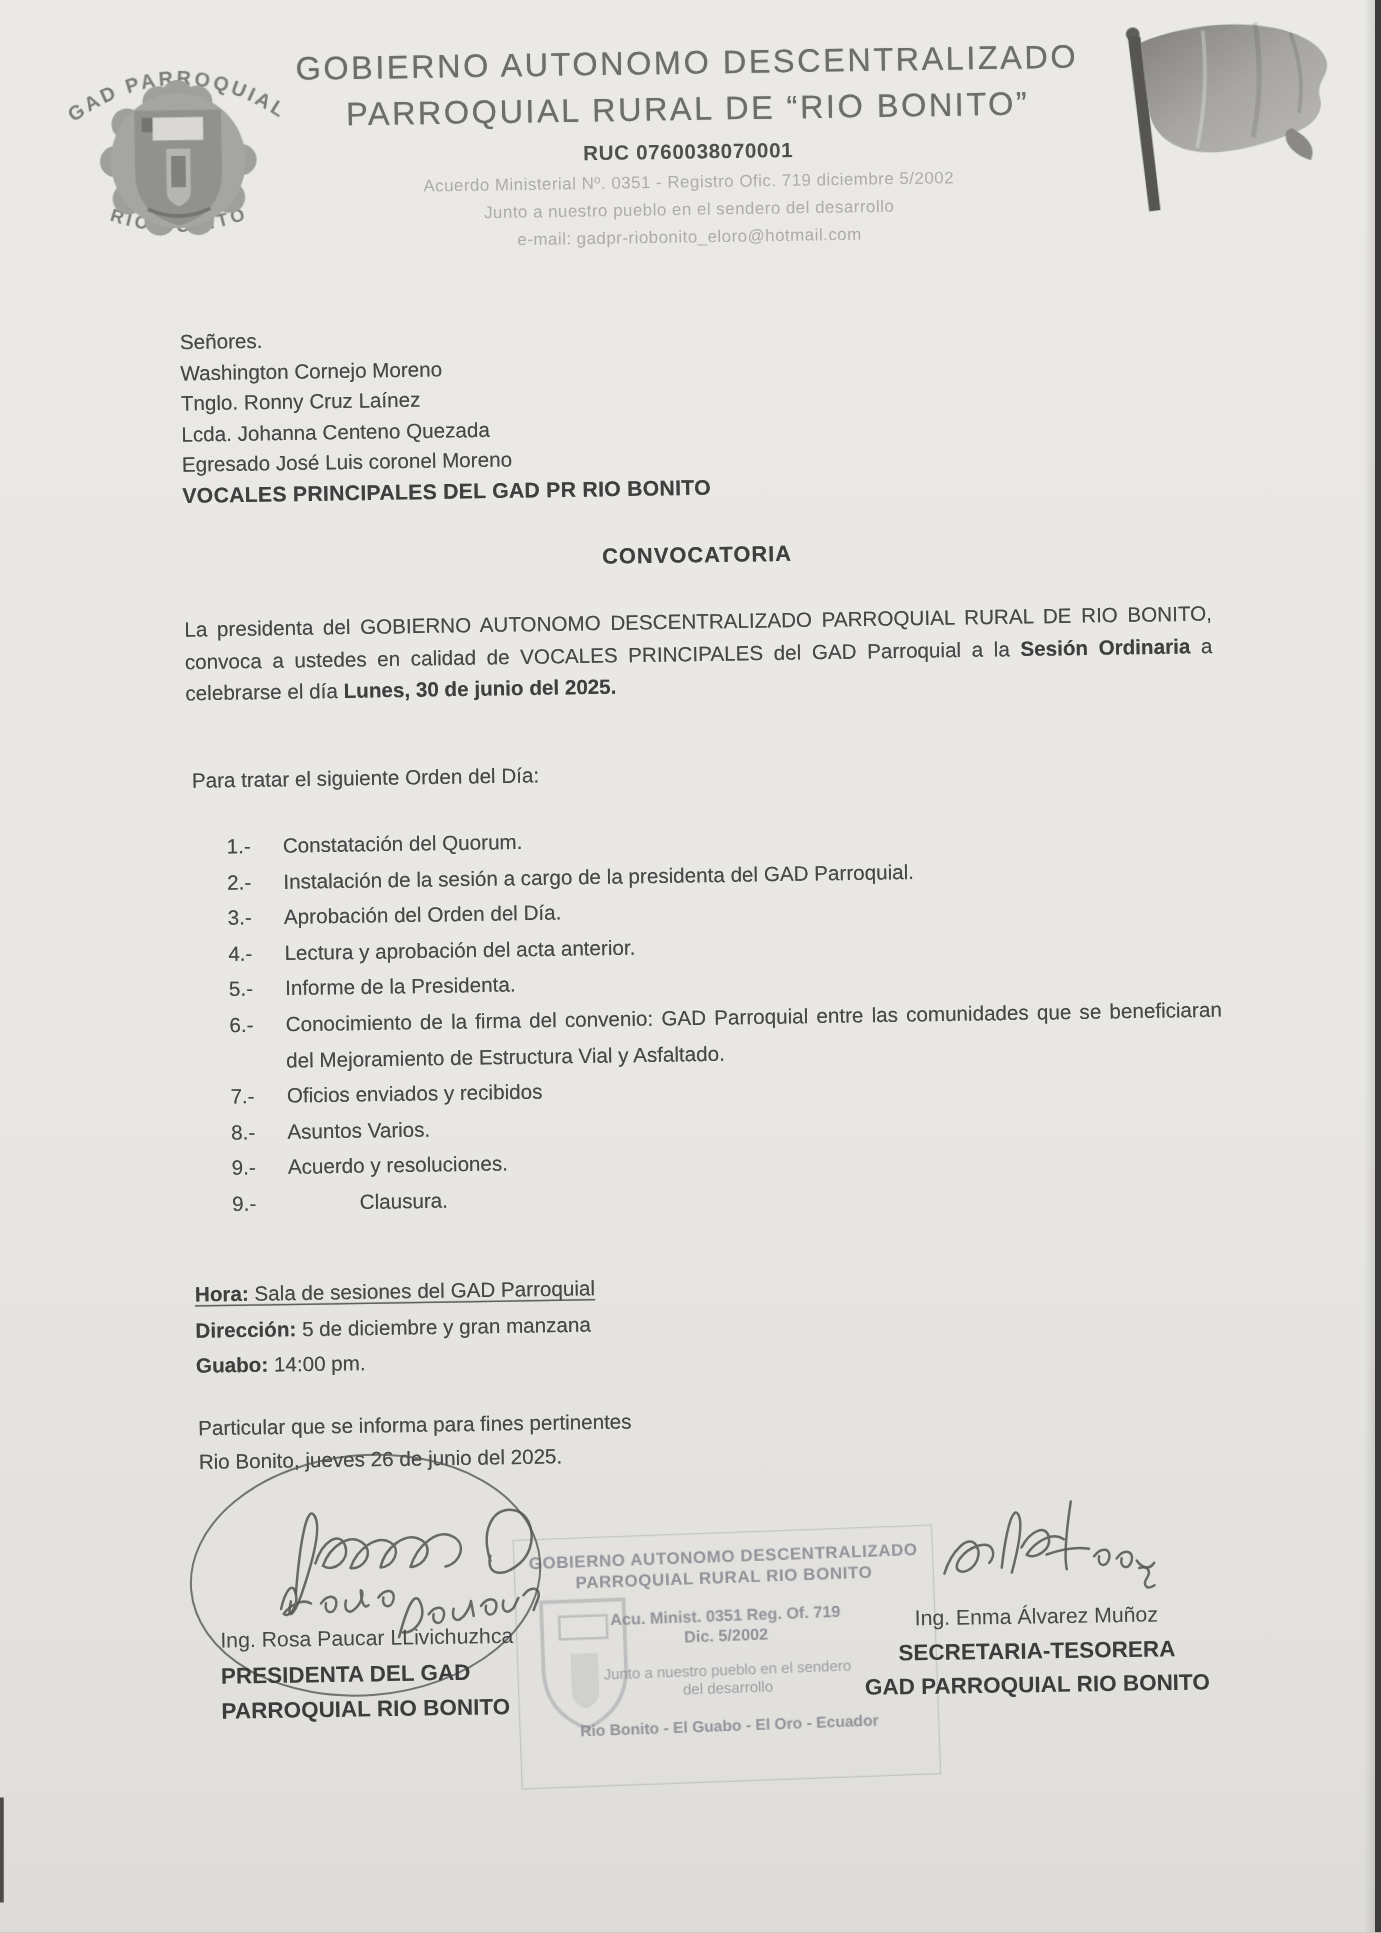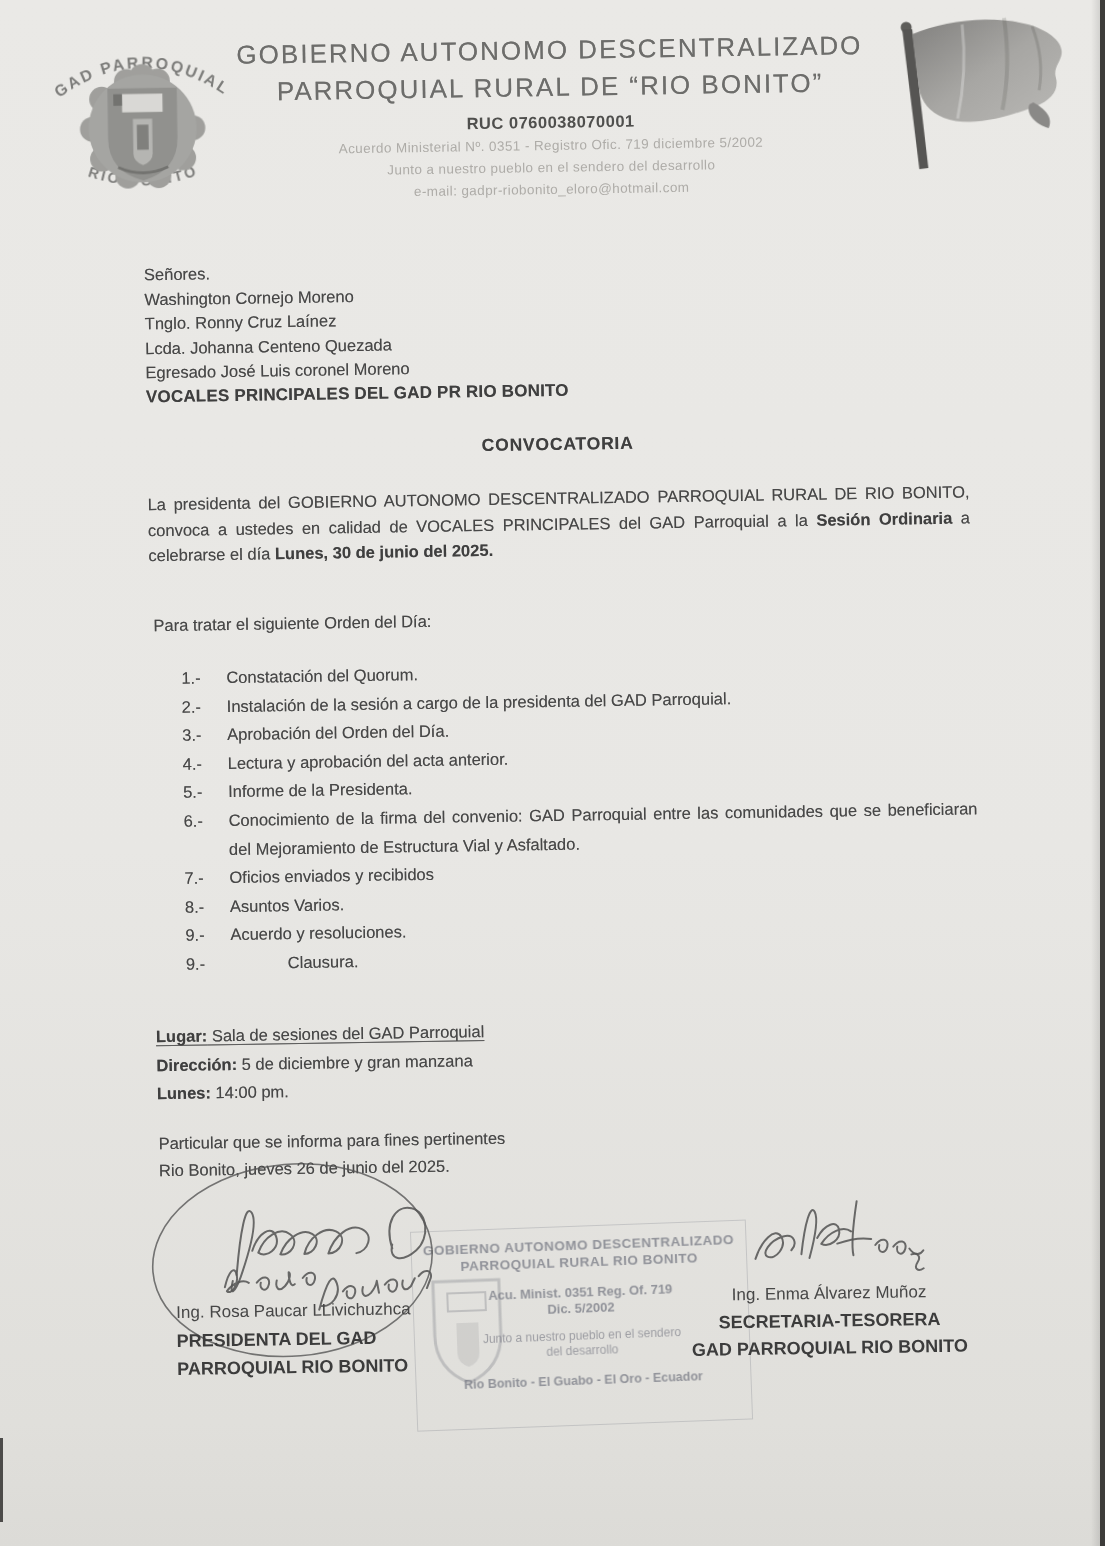--- a/index.html
+++ b/index.html
@@ -195,23 +195,23 @@
           <span class="agenda-num">9.-</span>
           <span class="agenda-text">Acuerdo y resoluciones.</span>
         </div>
       <div class="agenda-row gap">
           <span class="agenda-num">9.-</span>
           <span class="agenda-text">Clausura.</span>
         </div>
     </div>
 
     <div class="details doc-text">
-      <div class="underline-line"><b>Lugar:</b><span> Sala de sesiones del GAD Parroquial</span></div>
+      <div class="underline-line"><b>Hora:</b><span> Sala de sesiones del GAD Parroquial</span></div>
       <div><b>Dirección:</b><span> 5 de diciembre y gran manzana</span></div>
-      <div><b>Lunes:</b><span> 14:00 pm.</span></div>
+      <div><b>Guabo:</b><span> 14:00 pm.</span></div>
     </div>
 
     <div class="closing doc-text">
       <div>Particular que se informa para fines pertinentes</div>
       <div>Rio Bonito, jueves 26 de junio del 2025.</div>
     </div>
 
     <div class="stamp">
       <svg class="stamp-crest" viewBox="0 0 86 118">
         <path d="M10,8 L76,8 L76,62 Q76,96 43,110 Q10,96 10,62 Z" fill="none" stroke="#6f717c" stroke-width="3"></path>

